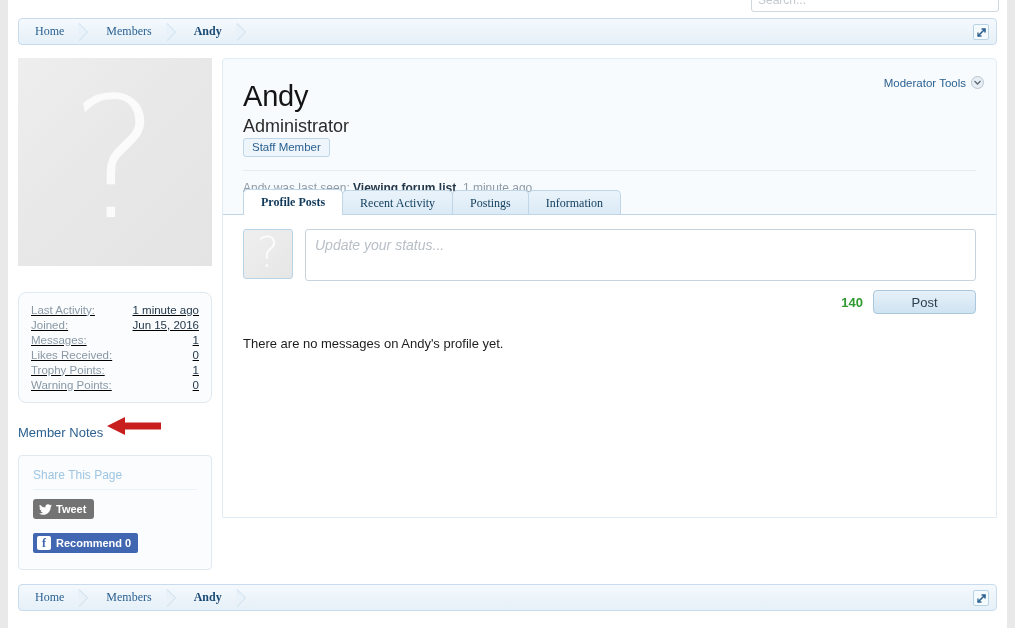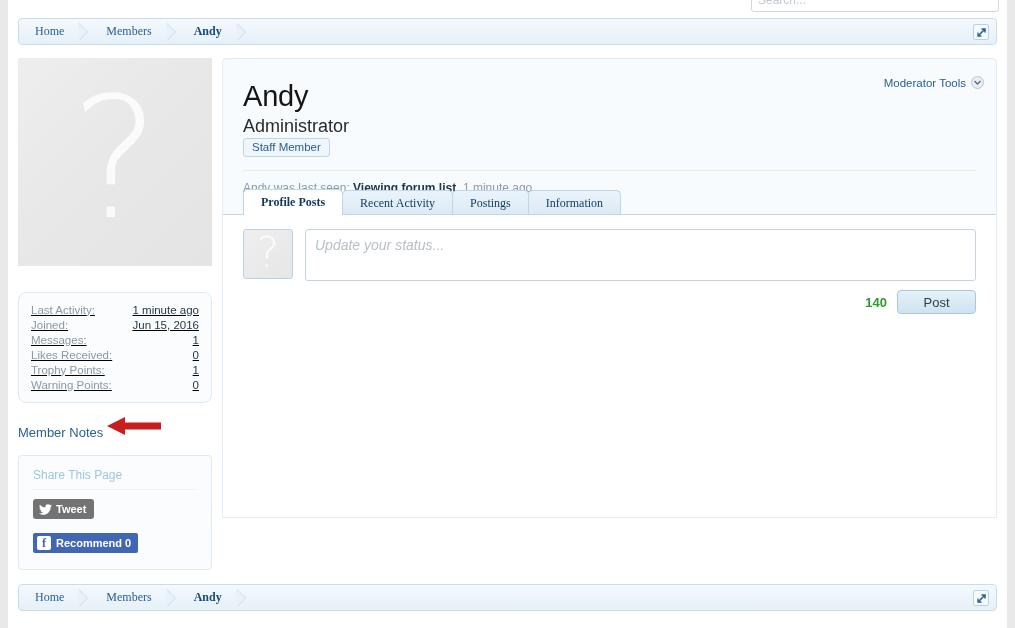--- a/index.html
+++ b/index.html
@@ -376,21 +376,21 @@
     display: flex; align-items: center; justify-content: flex-end;
     gap: 10px;
     padding: 9px 20px 0 0;
   }
   .char-count {
     font-size: 13px;
     color: #2f9a2f;
     font-weight: bold;
   }
   .post-btn {
-    width: 79px; height: 24px;
+    width: 103px; height: 24px;
     background: linear-gradient(to bottom, #e6f1f9 0%, #cfe3f1 100%);
     border: 1px solid #a9c7dd;
     border-radius: 4px;
     font-family: "Liberation Sans", sans-serif;
     font-size: 13px;
     color: #2c3e4d;
     cursor: pointer;
   }
 
   .no-messages {
@@ -528,20 +528,21 @@
           <span class="qmark">?</span>
         </div>
         <textarea class="status-input" placeholder="Update your status..." style=""></textarea>
       </div>
 
       <div class="post-row">
         <span class="char-count">140</span>
         <button class="post-btn">Post</button>
       </div>
 
+      <div class="no-messages">There are no messages on Andy's profile yet.</div>
     </div>
   </div>
 
   <div class="breadcrumb-bar bottom">
     <div class="crumbs">
       <a class="crumb first" href="#">Home</a>
       <span class="crumb-sep"></span>
       <a class="crumb" href="#">Members</a>
       <span class="crumb-sep"></span>
       <a class="crumb current" href="#">Andy</a>

